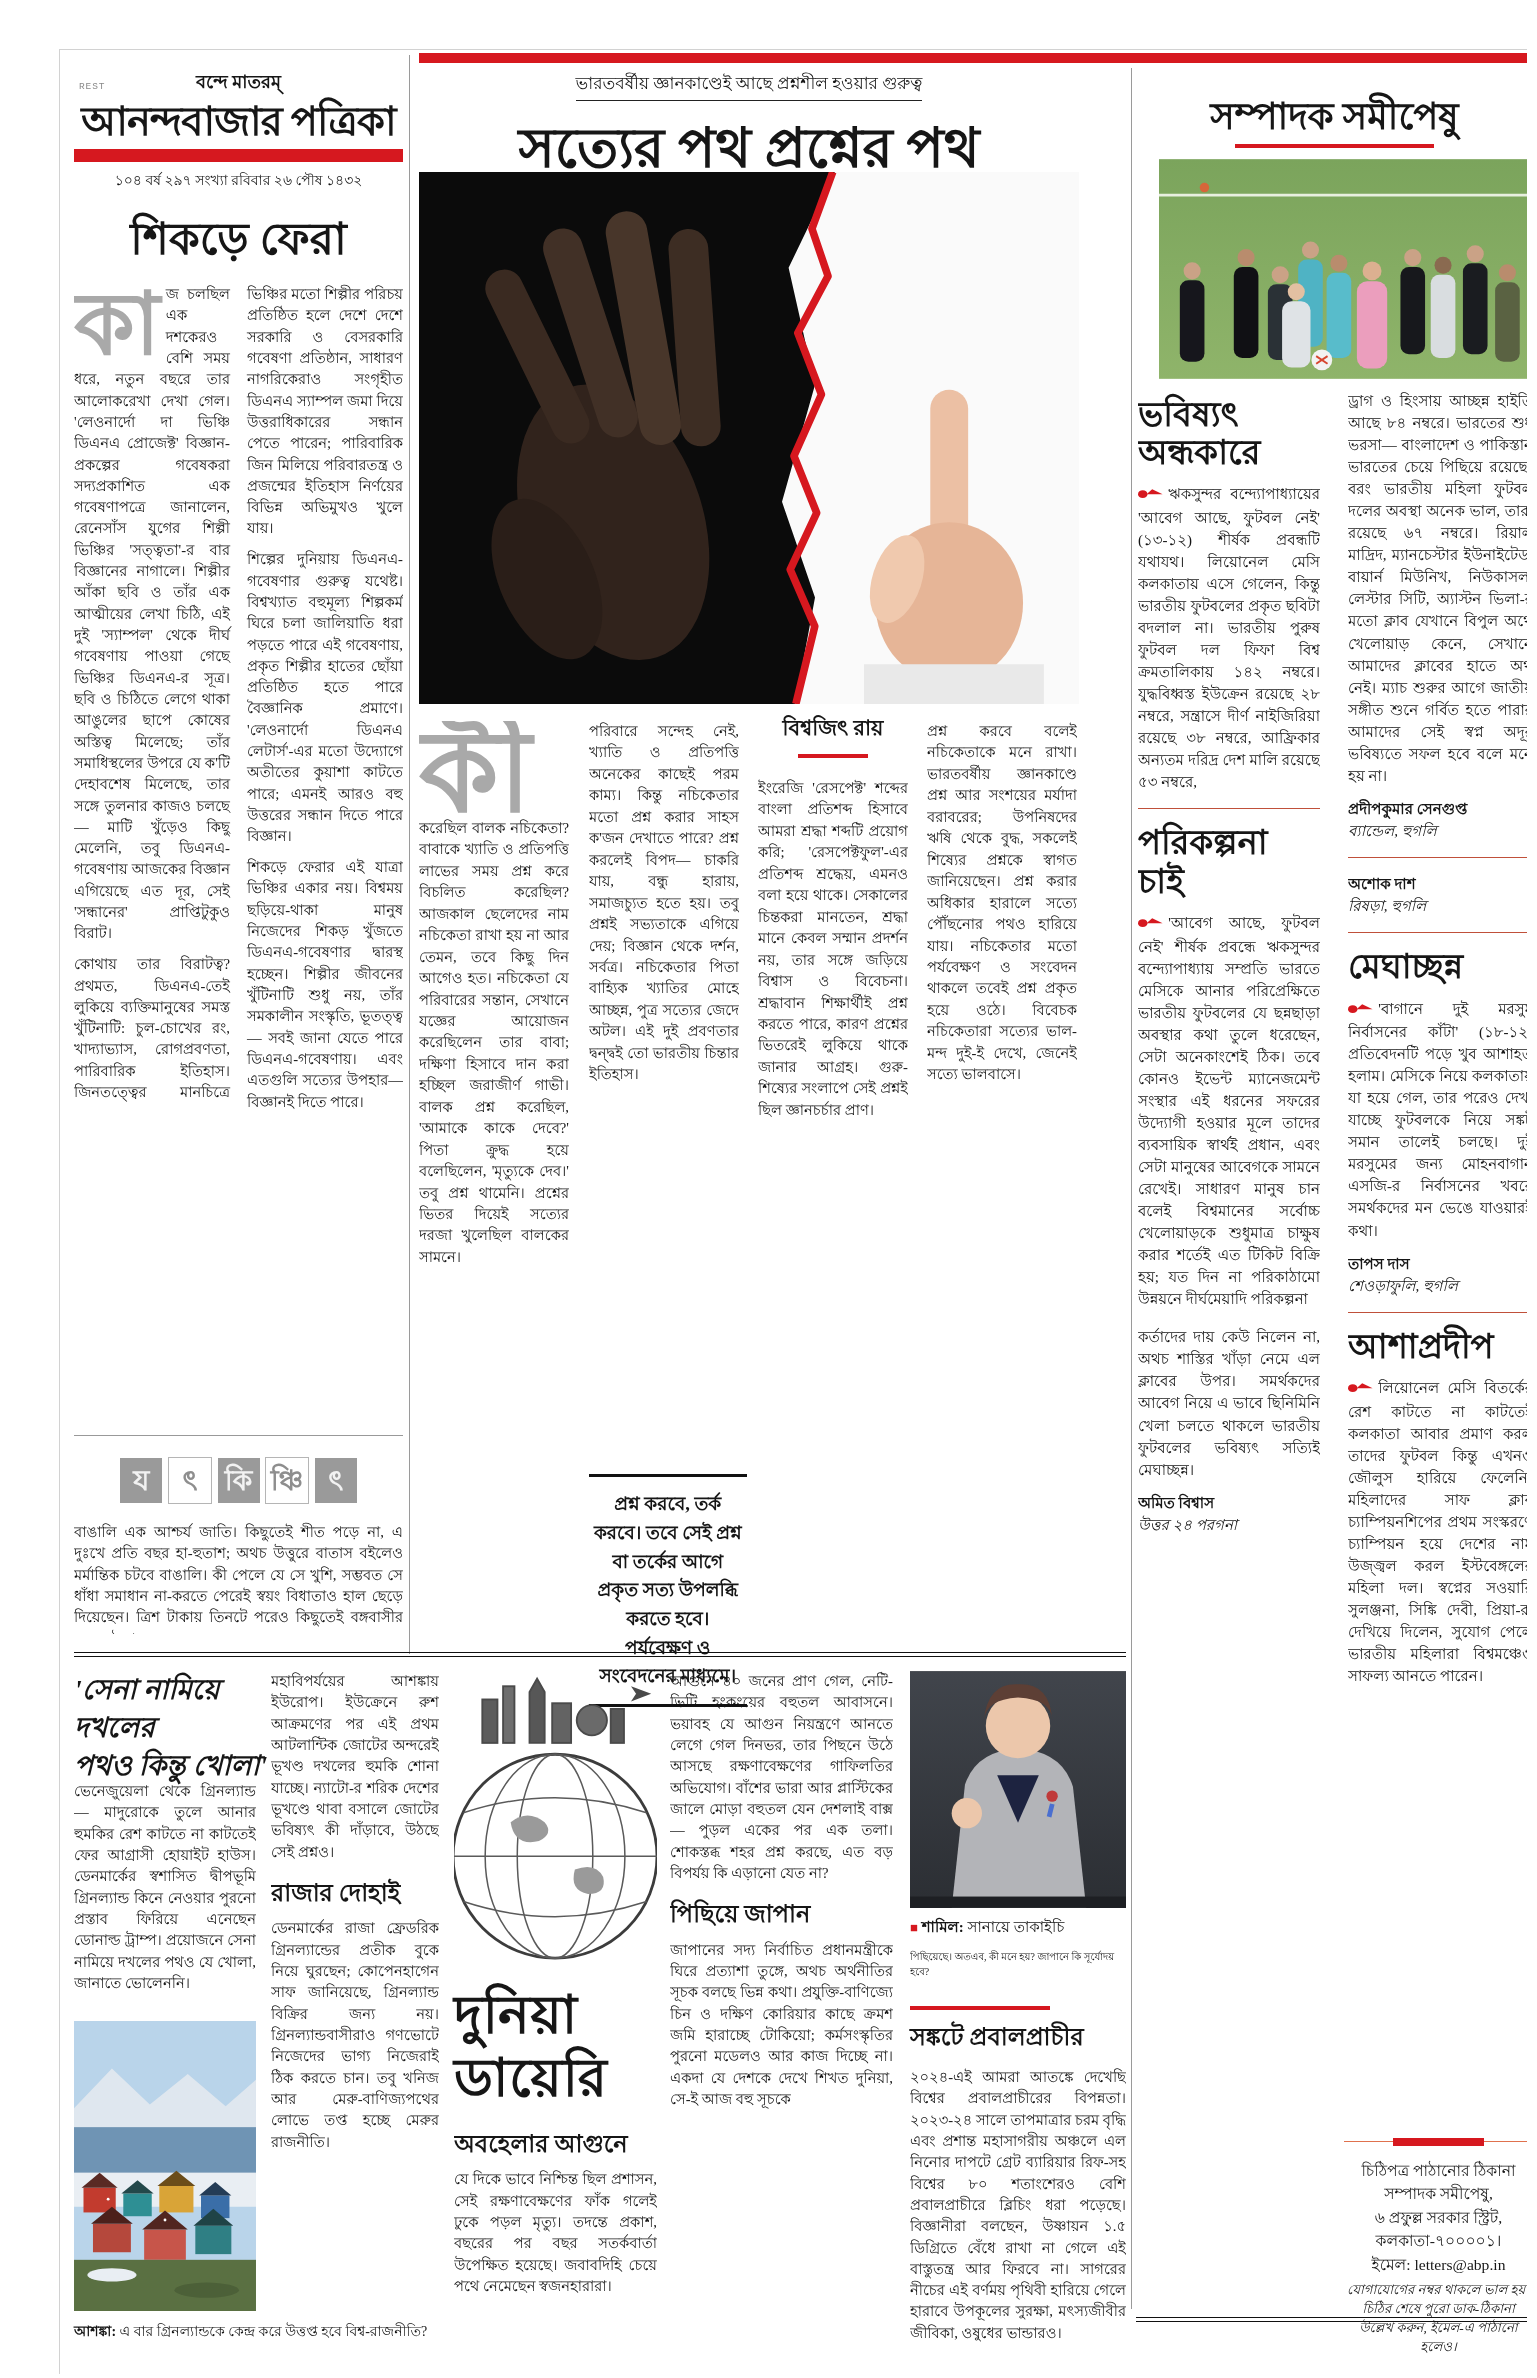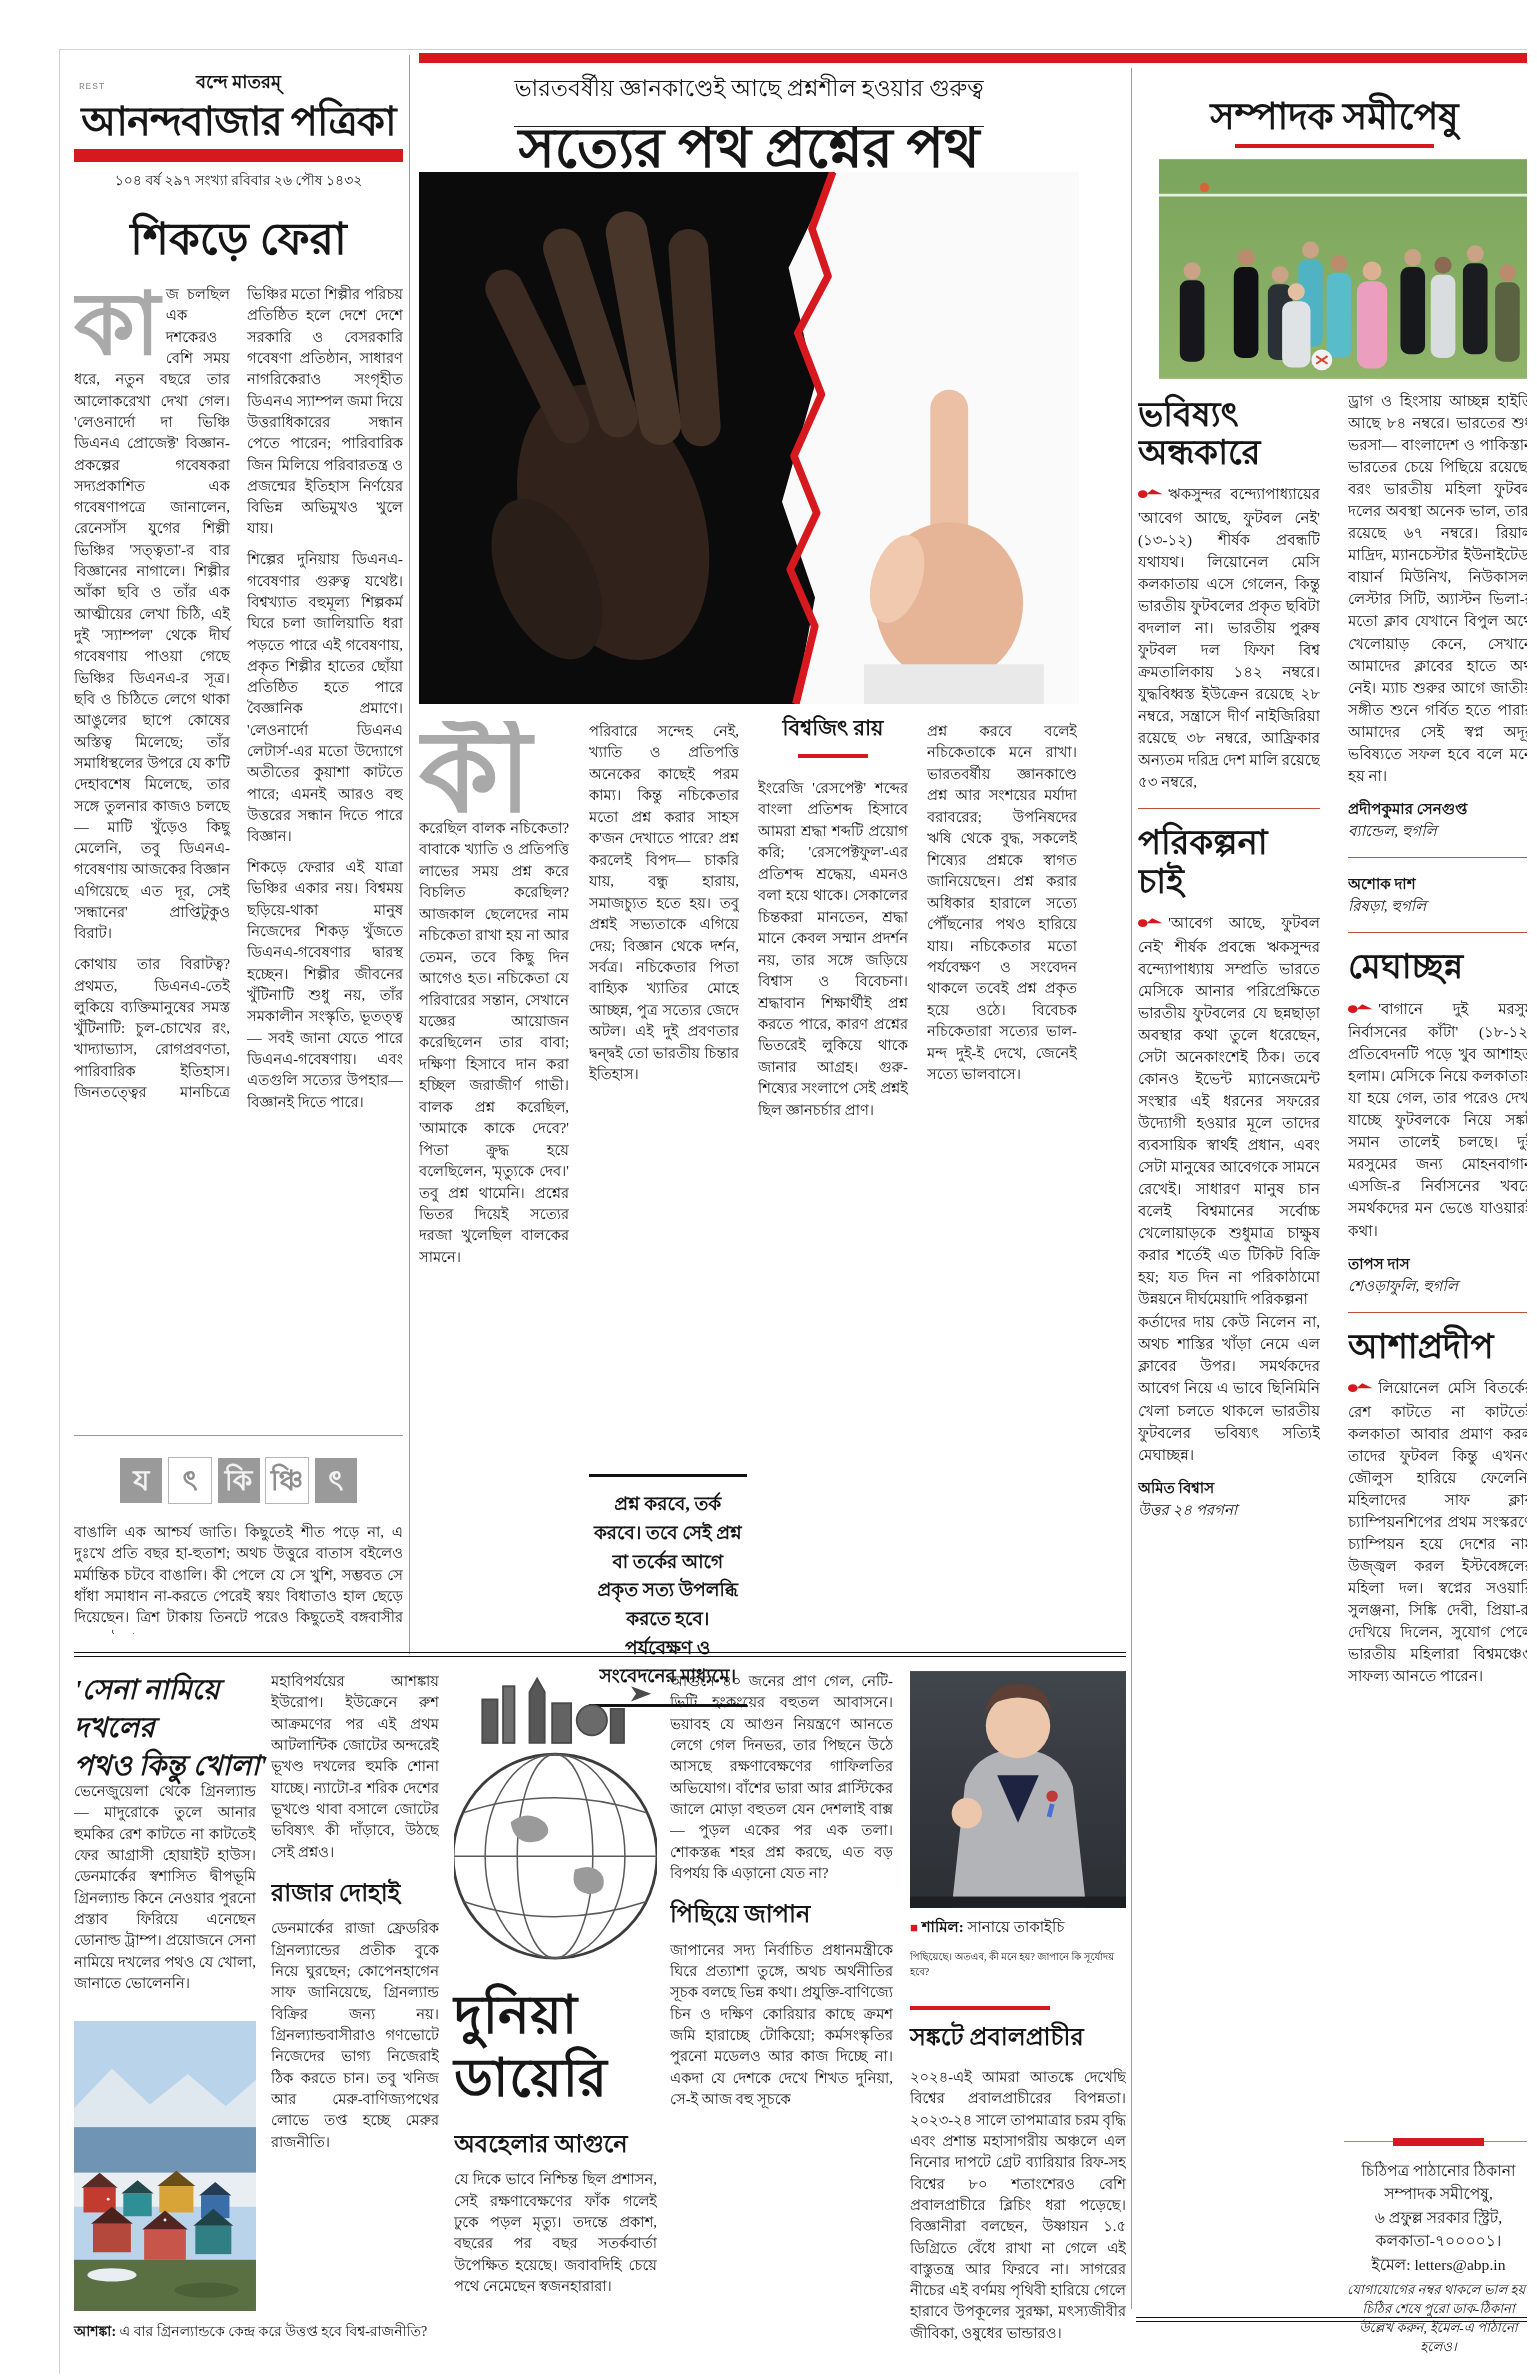--- a/index.html
+++ b/index.html
@@ -31,21 +31,21 @@
   .dropcap{float:left;font-size:87px;line-height:.85;color:#a9a9a9;font-weight:bold;padding:3.8px 5.7px 0 0;}
   .ykr{left:74px;top:1435px;width:329px;height:0.9px;background:#999;}
   .yat{left:74px;top:1457px;width:329px;text-align:center;}
   .yat .box{display:inline-block;width:42px;height:45px;line-height:45px;font-size:28px;font-weight:bold;margin:0 2.8px;vertical-align:middle;}
   .yat .box:nth-child(odd){background:#9a9a9a;color:#f2f2f2;}
   .yat .box:nth-child(even){background:#fff;color:#8e8e8e;border:0.9px solid #b5b5b5;}
   .yat-text{left:74px;top:1522px;width:329px;height:112px;font-size:14.7px;line-height:1.45;text-align:justify;overflow:hidden;}
 
   
   .kicker-wrap{left:419px;top:70px;width:660px;text-align:center;}
-  .kicker{display:inline-block;font-size:23px;border-bottom:1.9px solid #222;padding-bottom:17px;}
+  .kicker{display:inline-block;font-size:17px;border-bottom:1.9px solid #222;padding-bottom:2px;}
   .main-headline{left:419px;top:106px;width:660px;text-align:center;font-size:55px;font-weight:bold;}
   .art{left:419px;top:172px;width:660px;height:532px;background:#0b0b0b;overflow:hidden;}
   .art .white{position:absolute;right:0;top:0;width:100%;height:100%;background:#fafafa;
     clip-path:polygon(63% 0,100% 0,100% 100%,57% 100%,60% 80%,55% 62%,60% 40%,56% 18%);}
   .byline-box{left:758px;top:712px;width:150px;text-align:center;}
   .byline{font-size:21px;font-weight:bold;}
   .byline-rule{width:70px;height:4.7px;background:#d6181f;margin:6.6px auto 0 auto;}
   .mcol{font-size:14.7px;line-height:1.46;text-align:justify;overflow:hidden;}
   .mc1{left:419px;top:721px;width:150px;height:927px;}
   .mc2{left:589px;top:721px;width:150px;height:746px;}
@@ -244,21 +244,21 @@
     <div class="lrule"></div>
     <div class="lh">পরিকল্পনা চাই</div>
     <div>
       <span class="pen">
         <svg width="24.6" height="12.3" viewBox="0 0 26 13">
             <ellipse cx="5" cy="6.5" rx="5" ry="4.2" fill="#d6181f"></ellipse>
             <path d="M9 6.5 L26 6.5 L15 1.2 Z" fill="#d6181f"></path>
           </svg>
       </span><span>'আবেগ আছে, ফুটবল নেই' শীর্ষক প্রবন্ধে ঋকসুন্দর বন্দ্যোপাধ্যায় সম্প্রতি ভারতে মেসিকে আনার পরিপ্রেক্ষিতে ভারতীয় ফুটবলের যে ছন্নছাড়া অবস্থার কথা তুলে ধরেছেন, সেটা অনেকাংশেই ঠিক। তবে কোনও ইভেন্ট ম্যানেজমেন্ট সংস্থার এই ধরনের সফরের উদ্যোগী হওয়ার মূলে তাদের ব্যবসায়িক স্বার্থই প্রধান, এবং সেটা মানুষের আবেগকে সামনে রেখেই। সাধারণ মানুষ চান বলেই বিশ্বমানের সর্বোচ্চ খেলোয়াড়কে শুধুমাত্র চাক্ষুষ করার শর্তেই এত টিকিট বিক্রি হয়; যত দিন না পরিকাঠামো উন্নয়নে দীর্ঘমেয়াদি পরিকল্পনা</span>
     </div>
-    <div style="margin-top:1px">কর্তাদের দায় কেউ নিলেন না, অথচ শাস্তির খাঁড়া নেমে এল ক্লাবের উপর। সমর্থকদের আবেগ নিয়ে এ ভাবে ছিনিমিনি খেলা চলতে থাকলে ভারতীয় ফুটবলের ভবিষ্যৎ সত্যিই মেঘাচ্ছন্ন।</div>
+    <div style="margin-top:16px">কর্তাদের দায় কেউ নিলেন না, অথচ শাস্তির খাঁড়া নেমে এল ক্লাবের উপর। সমর্থকদের আবেগ নিয়ে এ ভাবে ছিনিমিনি খেলা চলতে থাকলে ভারতীয় ফুটবলের ভবিষ্যৎ সত্যিই মেঘাচ্ছন্ন।</div>
     <div class="sig-name">অমিত বিশ্বাস</div>
     <div class="sig-place">উত্তর ২৪ পরগনা</div>
   </div>
 
   <div class="abs subcol scb">
     <div>ড্রাগ ও হিংসায় আচ্ছন্ন হাইতি আছে ৮৪ নম্বরে। ভারতের শুধু ভরসা— বাংলাদেশ ও পাকিস্তান ভারতের চেয়ে পিছিয়ে রয়েছে। বরং ভারতীয় মহিলা ফুটবল দলের অবস্থা অনেক ভাল, তারা রয়েছে ৬৭ নম্বরে। রিয়াল মাদ্রিদ, ম্যানচেস্টার ইউনাইটেড, বায়ার্ন মিউনিখ, নিউকাসল, লেস্টার সিটি, অ্যাস্টন ভিলা-র মতো ক্লাব যেখানে বিপুল অর্থে খেলোয়াড় কেনে, সেখানে আমাদের ক্লাবের হাতে অর্থ নেই। ম্যাচ শুরুর আগে জাতীয় সঙ্গীত শুনে গর্বিত হতে পারার আমাদের সেই স্বপ্ন অদূর ভবিষ্যতে সফল হবে বলে মনে হয় না।</div>
     <div class="sig-name">প্রদীপকুমার সেনগুপ্ত</div>
     <div class="sig-place">ব্যান্ডেল, হুগলি</div>
     <div class="lrule"></div>
     <div class="sig-name">অশোক দাশ</div>

